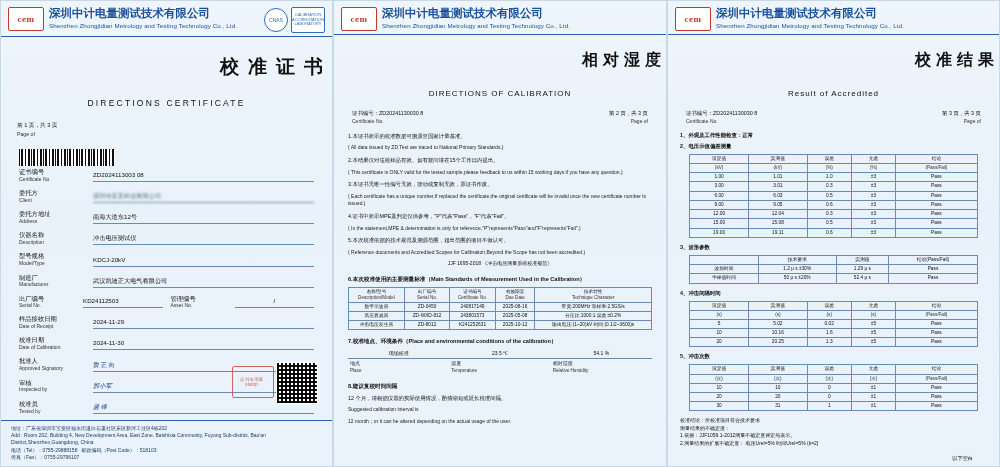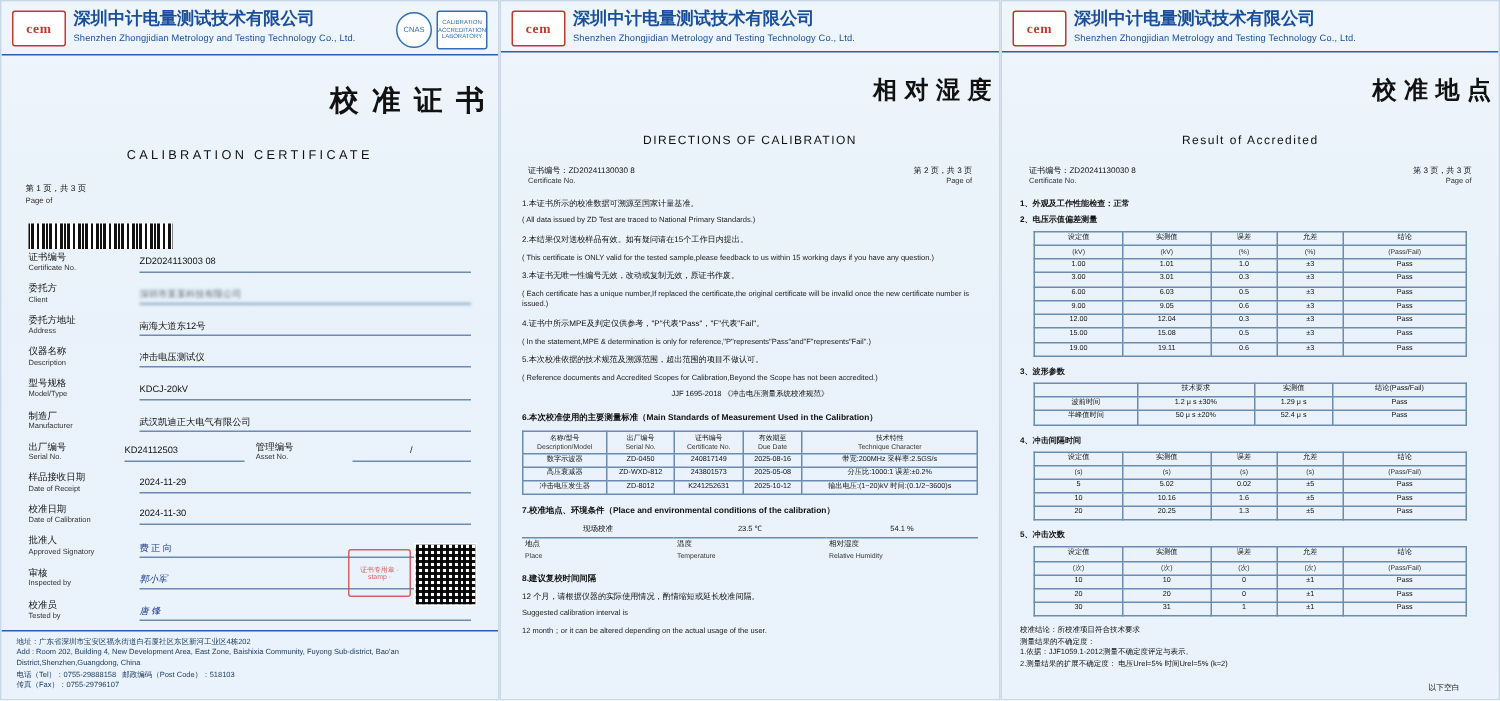--- a/index.html
+++ b/index.html
@@ -88,21 +88,21 @@
         <div class="cn-name">深圳中计电量测试技术有限公司</div>
         <div class="en-name">Shenzhen Zhongjidian Metrology and Testing Technology Co., Ltd.</div>
       </div>
       <div class="badges">
         <div class="badge">CNAS</div>
         <div class="badge2">CALIBRATION ACCREDITATION LABORATORY</div>
       </div>
     </div>
 
     <div class="title-cn">校准证书</div>
-    <div class="title-en">CALIBRATION CERTIFICATE</div>
+    <div class="title-en">DIRECTIONS CERTIFICATE</div>
 
     <div class="meta">
       <div class="meta-row">
           <span class="l">第 1 页，共 3 页</span>
         </div>
       <div class="meta-sub">
           <span>Page    of</span>
         </div>
     </div>
 
@@ -333,21 +333,21 @@
     <div class="hdr">
       <div class="logo">
           <span>cem</span>
         </div>
       <div class="hdr-txt">
         <div class="cn-name">深圳中计电量测试技术有限公司</div>
         <div class="en-name">Shenzhen Zhongjidian Metrology and Testing Technology Co., Ltd.</div>
       </div>
     </div>
 
-    <div class="title-cn s2">校准地点</div>
+    <div class="title-cn s2">校准结果</div>
     <div class="title-en small">Result of Accredited</div>
 
     <div class="certno">
       <span>证书编号：ZD20241130030 8</span>
       <span>第 3 页，共 3 页</span>
     </div>
     <div class="certno" style="margin-top:1px;">
       <span class="en">Certificate  No.</span>
       <span class="en">Page        of</span>
     </div>

